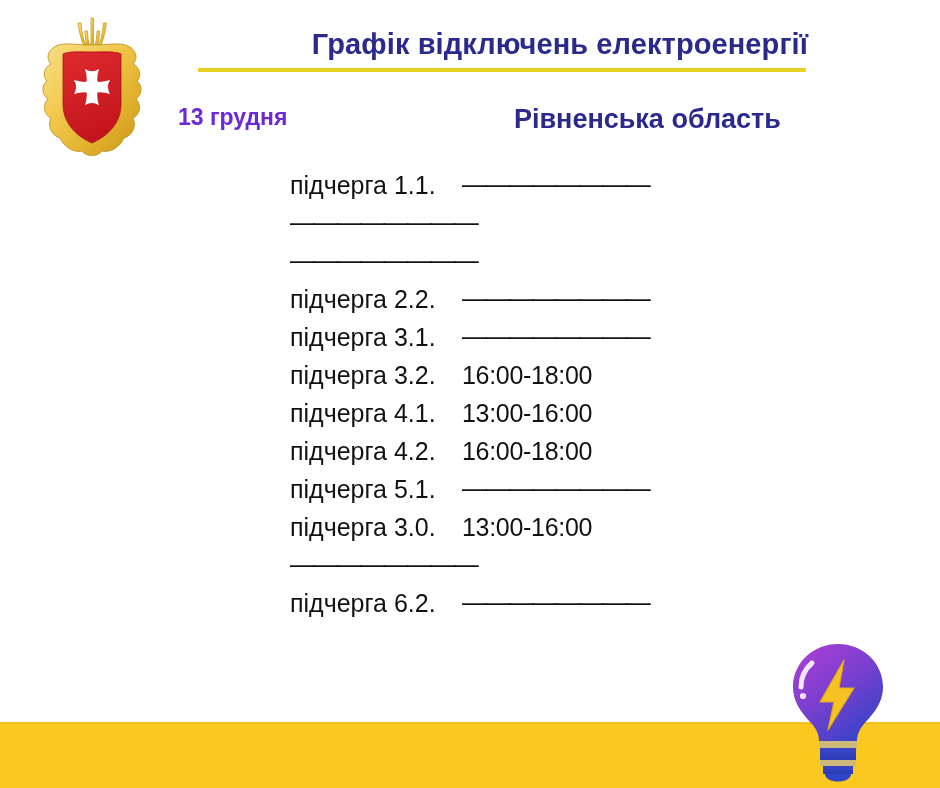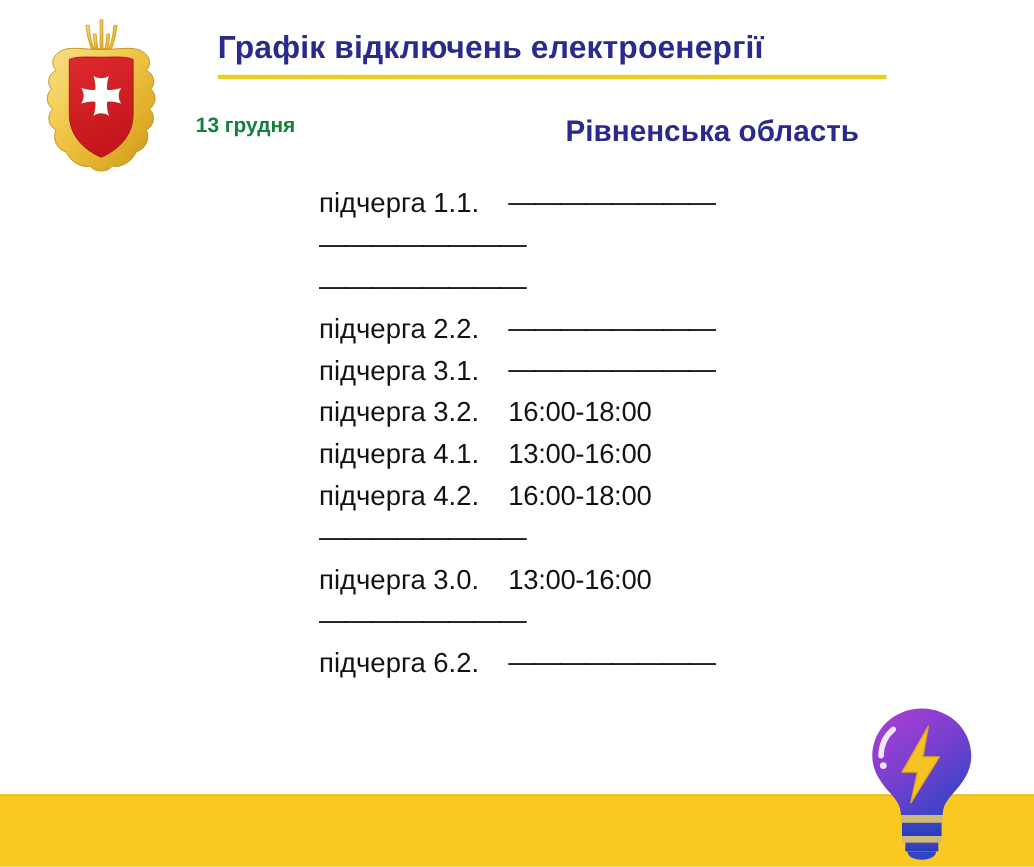--- a/index.html
+++ b/index.html
@@ -31,21 +31,21 @@
     position: absolute;
     left: 0;
     top: 0;
     width: 940px;
   }
   .title {
     position: absolute;
     left: 198px;
     top: 28px;
     width: 610px;
-    text-align: left;
+    text-align: right;
     font-size: 29px;
     font-weight: bold;
     color: #2a2a8c;
     letter-spacing: 0.1px;
     white-space: nowrap;
   }
   .title-rule {
     position: absolute;
     left: 198px;
     top: 68px;
@@ -58,23 +58,23 @@
     position: absolute;
     left: 178px;
     top: 104px;
     width: 650px;
     height: 36px;
   }
   .subtitle-date {
     position: absolute;
     left: 0;
     top: 0;
-    font-size: 19px;
+    font-size: 23px;
     font-weight: bold;
-    color: #15803d;
+    color: #6d28d9;
     white-space: nowrap;
   }
   .subtitle-region {
     position: absolute;
     left: 336px;
     top: 0;
     font-size: 27px;
     font-weight: bold;
     color: #2a2a8c;
     white-space: nowrap;
@@ -245,20 +245,21 @@
     </div>
     <div class="schedule-row">
       <span class="row-label">підчерга 4.1.</span>
       <span class="row-value">13:00-16:00</span>
     </div>
     <div class="schedule-row">
       <span class="row-label">підчерга 4.2.</span>
       <span class="row-value">16:00-18:00</span>
     </div>
     <div class="schedule-row">
+      <span class="row-label">підчерга 5.1.</span>
       <span class="row-value dash">————————</span>
     </div>
     <div class="schedule-row">
       <span class="row-label">підчерга 3.0.</span>
       <span class="row-value">13:00-16:00</span>
     </div>
     <div class="schedule-row">
       <span class="row-value dash">————————</span>
     </div>
     <div class="schedule-row">

